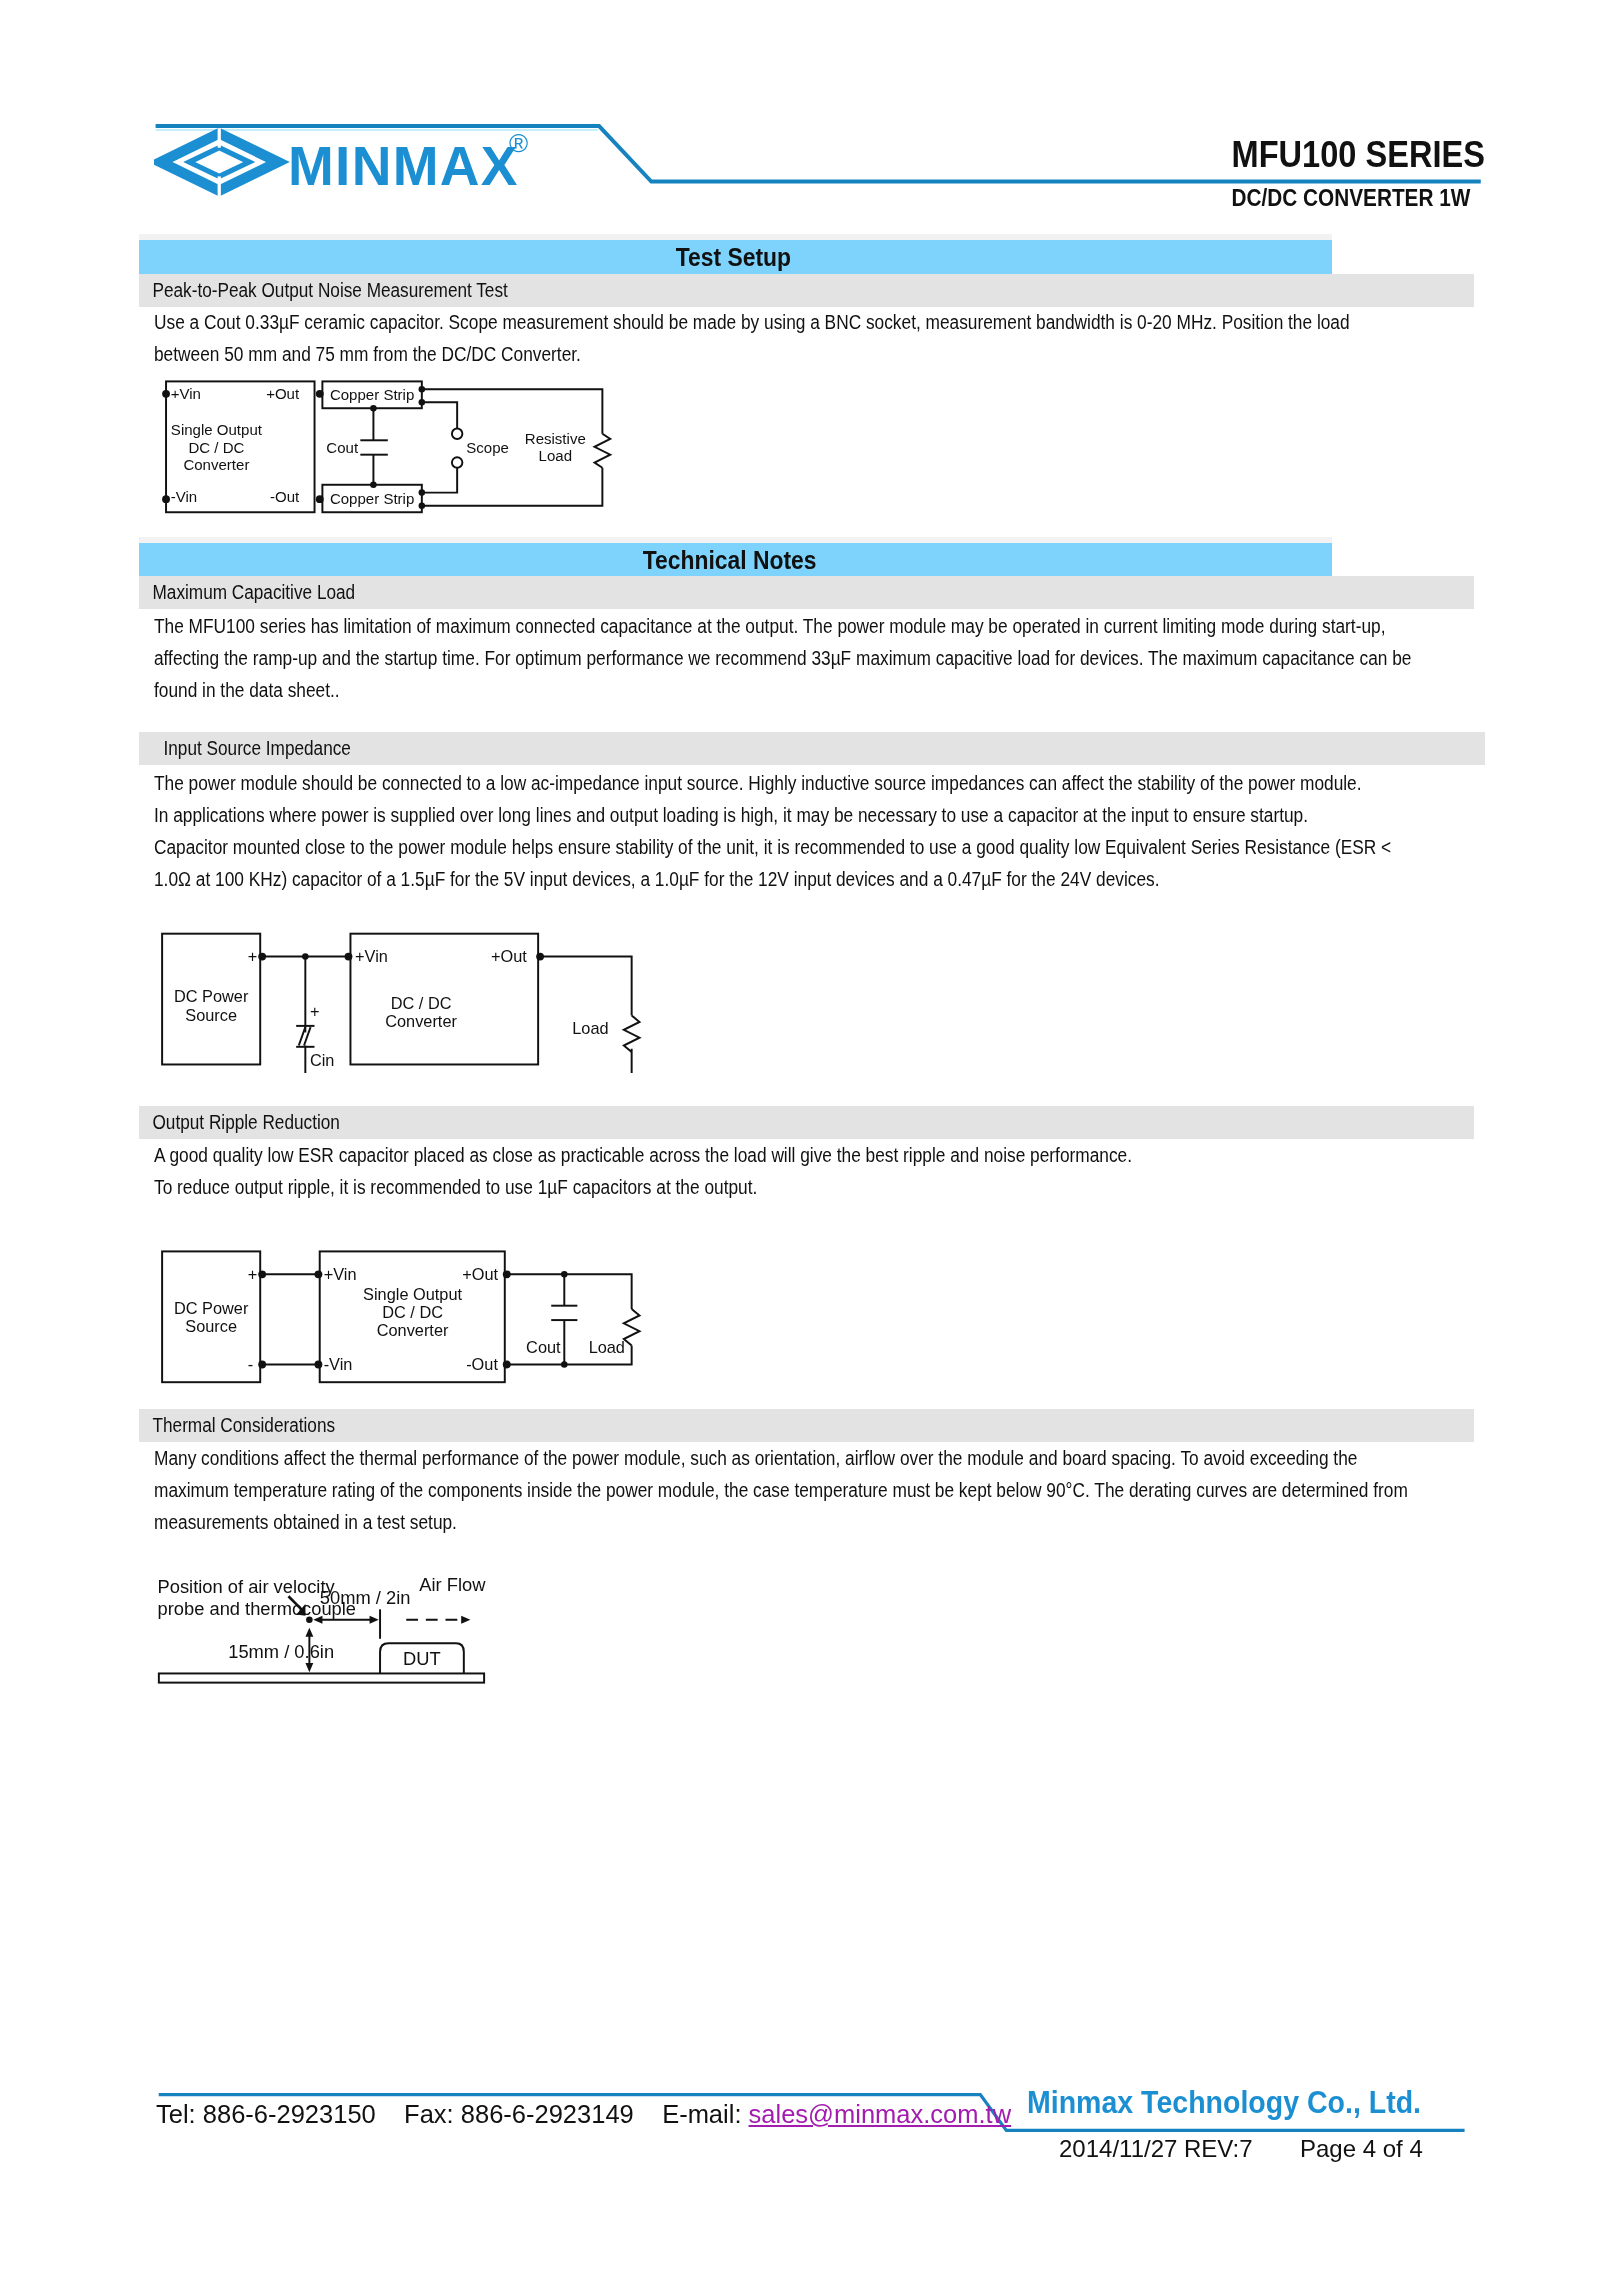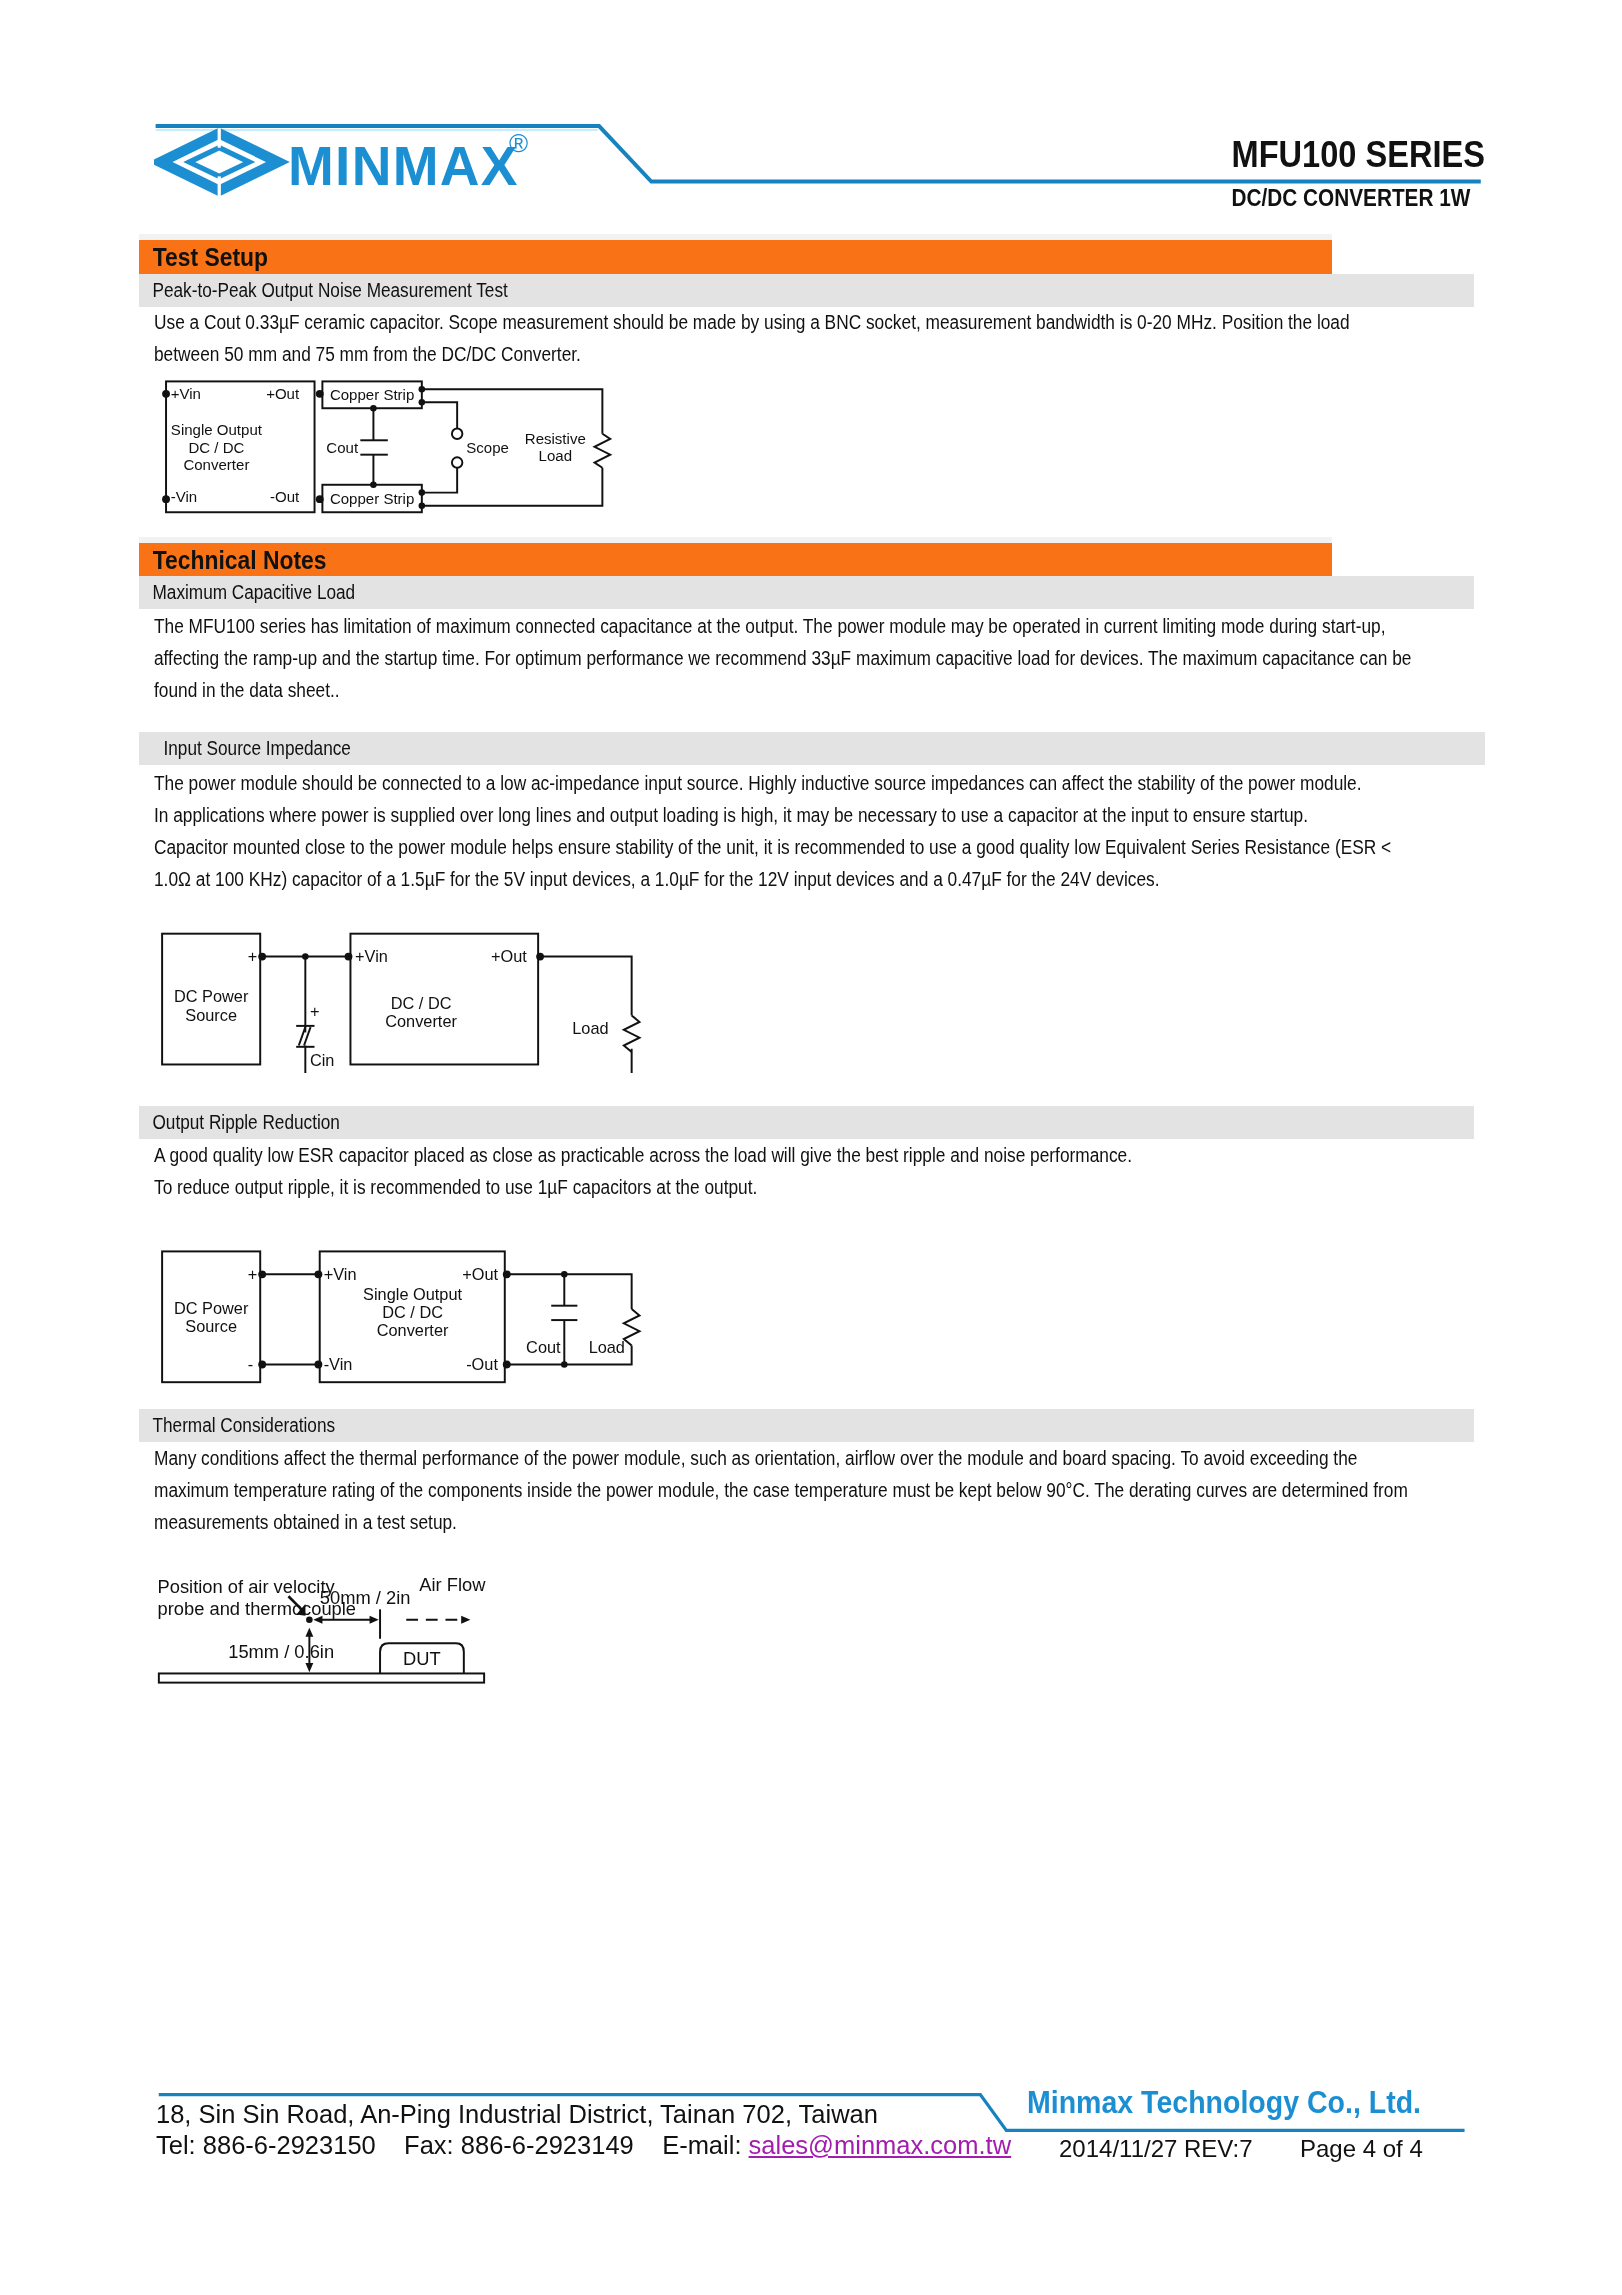--- a/index.html
+++ b/index.html
@@ -6,21 +6,21 @@
   body { width:1622px; height:2295px; position:relative; overflow:hidden;
          font-family:"Liberation Sans", sans-serif; color:#111; }
   .abs { position:absolute; }
   
   .logo-wrap { left:154px; top:128px; width:393px; height:72px; }
   .logo-text { left:288px; top:134px; font-size:55px; font-weight:bold; color:#1b8fd2; letter-spacing:1.3px; font-family:"Liberation Sans", sans-serif; }
   .logo-reg { left:509px; top:128px; font-size:26px; color:#1b8fd2; }
   .series-title { right:137px; top:134px; font-size:37px; font-weight:bold; transform:scaleX(0.88); transform-origin:right; }
   .series-sub { right:152px; top:185px; font-size:23.6px; font-weight:bold; transform:scaleX(0.88); transform-origin:right; }
   
-  .sec-bar { left:139px; width:1193px; background:#f97316; border-top:6.5px solid #f2f2f2; }
+  .sec-bar { left:139px; width:1193px; background:#7dd3fc; border-top:6.5px solid #f2f2f2;text-align:center; }
   .sec-bar span { display:inline-block; font-size:26px; font-weight:bold; padding-left:15.7px; transform:scaleX(0.88); transform-origin:left; line-height:34px; }
   .sub-bar { left:139px; width:1335px; height:33px; background:#e3e3e3; }
   .sub-bar span { display:inline-block; font-size:20px; padding-left:15.7px; line-height:33px; transform:scaleX(0.86); transform-origin:left; }
   .para { left:154px; width:1505px; font-size:20px; line-height:32px; transform:scaleX(0.865); transform-origin:left top; }
   .para div { white-space:nowrap; }
   
   svg text { font-family:"Liberation Sans", sans-serif; }
   .footer-addr { left:156px; top:2099px; font-size:25.5px; line-height:31px; }
   .footer-addr a { color:#a21caf; text-decoration:underline; }
   .footer-co { left:1027px; top:2085px; font-size:31px; font-weight:bold; color:#1b8fd2; transform:scaleX(0.92); transform-origin:left; }
@@ -246,21 +246,20 @@
   <text x="258" y="52">50mm / 2in</text>
   <text x="118" y="134">15mm / 0.6in</text>
   <text x="410" y="32">Air Flow</text>
   <text x="414" y="145" text-anchor="middle">DUT</text>
 </svg>
 
 <svg class="abs" style="left:0;top:2081px" width="1622" height="65" viewBox="0 0 2479 100">
   <polyline points="236,21 1500,21 1540,76 2245,76" fill="none" stroke="#1683c0" stroke-width="5"></polyline>
 </svg>
 <div class="abs footer-addr">
-  <div>18, Sin Sin Road, An-Ping Industrial District, Tainan 702, Taiwan</div>
   <div>
     <span>Tel: 886-6-2923150</span>&nbsp;&nbsp;&nbsp;
     <span>Fax: 886-6-2923149</span>&nbsp;&nbsp;&nbsp;
     <span>E-mail:</span>
     <a>sales@minmax.com.tw</a>
   </div>
 </div>
 <div class="abs footer-co">Minmax Technology Co., Ltd.</div>
 <div class="abs footer-rev">2014/11/27 REV:7</div>
 <div class="abs footer-page">Page 4 of 4</div>

